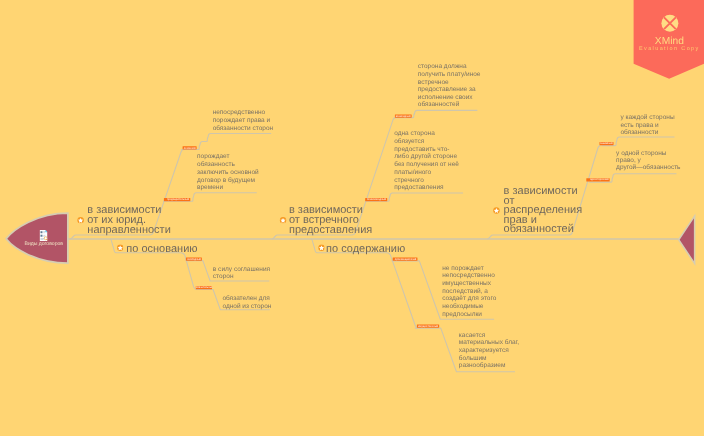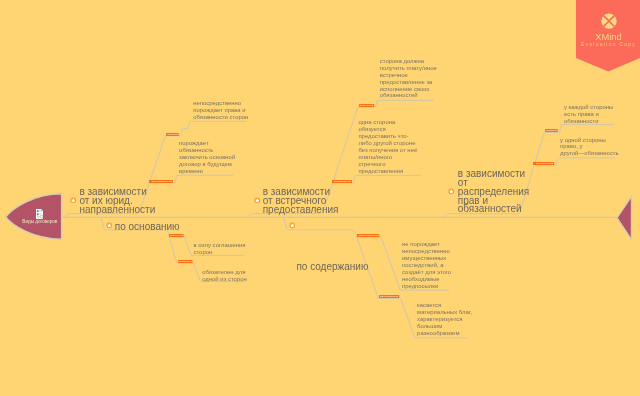--- a/index.html
+++ b/index.html
@@ -114,21 +114,21 @@
           <circle cx="12" cy="12" r="10.6" fill="#F79A24"></circle>
           <path d="M12 4.0 L14.6 9.6 L20.6 10.3 L16.2 14.5 L17.4 20.4 L12 17.5 L6.6 20.4 L7.8 14.5 L3.4 10.3 L9.4 9.6 Z" fill="#FFFEF8"></path>
         </svg>
       </div>
       <div class="tagbox" style="left: 168.6px; top: 233.65px; width: 58.4px;">свободный</div>
       <div class="sublabel" style="left: 193.5px; top: 241.9px;">в силу соглашения
 сторон</div>
       <div class="tagbox" style="left: 177.8px; top: 259.95px; width: 58.8px;">обязательный</div>
       <div class="sublabel" style="left: 202.2px; top: 268.6px;">обязателен для
 одной из сторон</div>
-      <div class="mainlabel" style="left: 296.4px; top: 223px; margin-top: 40px;">по содержанию</div>
+      <div class="mainlabel" style="left: 296.4px; top: 223px;">по содержанию</div>
       <div class="staricon" style="left: 288.5px; top: 222.2px; width: 6.6px; height: 6.6px;">
         <svg viewBox="0 0 24 24" width="6.6" height="6.6">
           <circle cx="12" cy="12" r="10.6" fill="#F79A24"></circle>
           <path d="M12 4.0 L14.6 9.6 L20.6 10.3 L16.2 14.5 L17.4 20.4 L12 17.5 L6.6 20.4 L7.8 14.5 L3.4 10.3 L9.4 9.6 Z" fill="#FFFEF8"></path>
         </svg>
       </div>
       <div class="tagbox" style="left: 357.4px; top: 233.95px; width: 90.4px;">организационный</div>
       <div class="sublabel" style="left: 402px; top: 241.2px;">не порождает
 непосредственно
 имущественных

